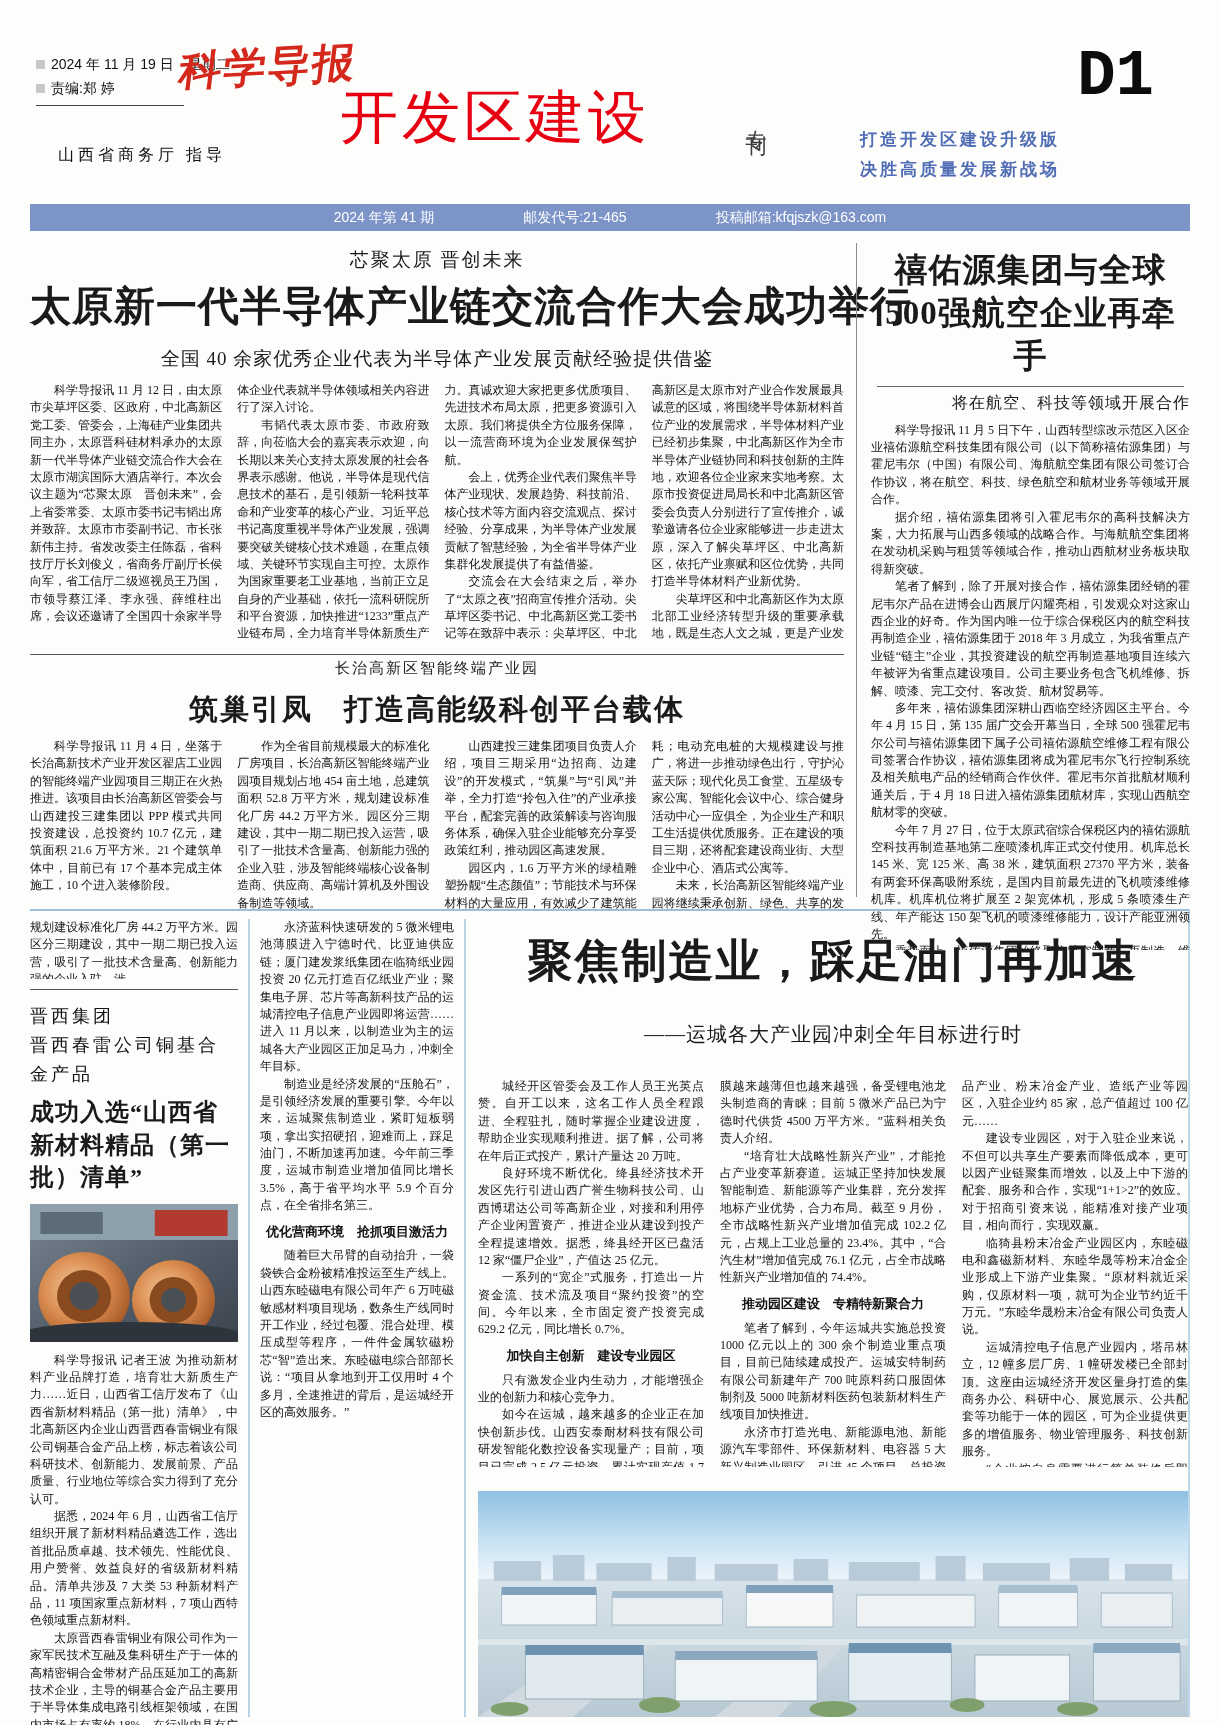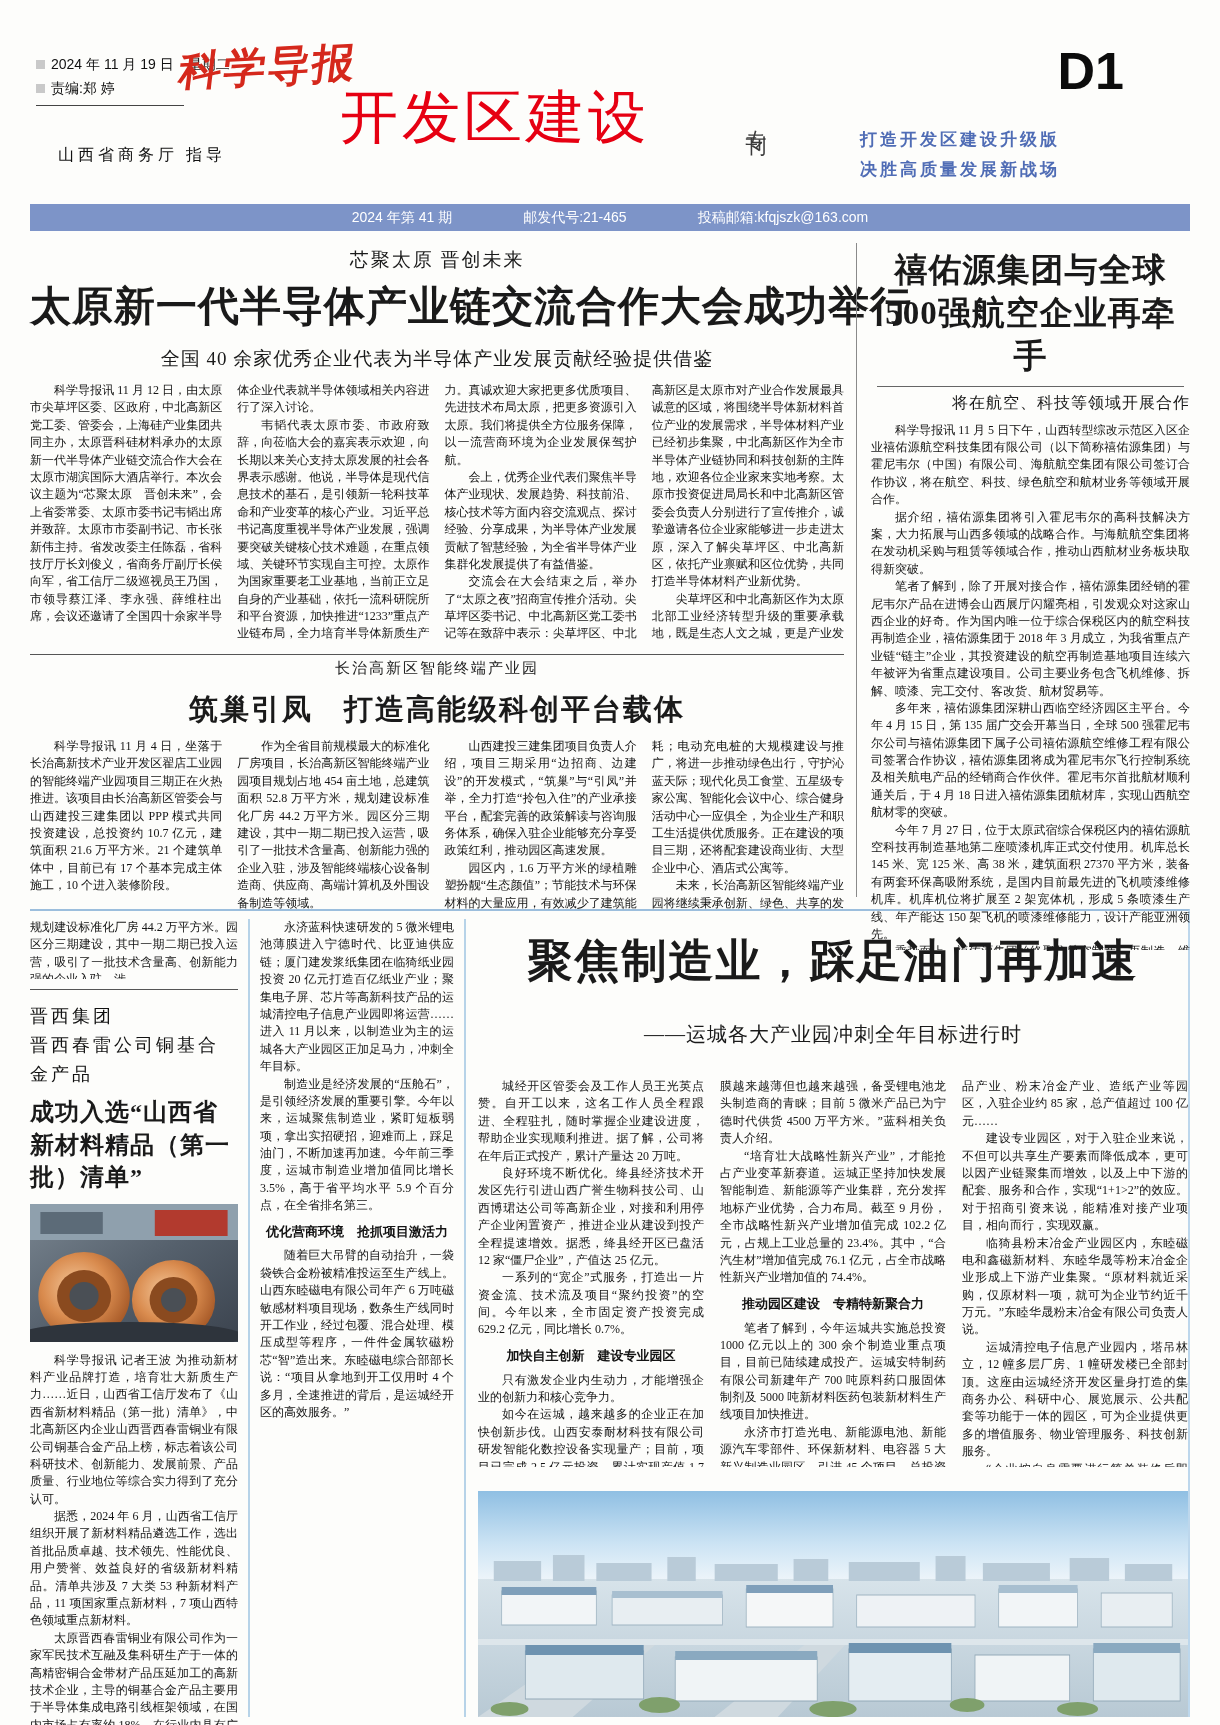--- a/index.html
+++ b/index.html
@@ -9,24 +9,24 @@
   
   .header{position:relative;height:220px;}
   .dateblock{position:absolute;left:6px;top:36px;font-family:"Liberation Sans",sans-serif;font-size:14px;line-height:1.7;color:#111;}
   .dateblock .sq{display:inline-block;width:9px;height:9px;background:#c9c9c9;margin-right:6px;}
   .daterule{position:absolute;left:6px;top:88px;width:148px;border-top:1px solid #444;}
   .masthead-logo{position:absolute;left:150px;top:22px;color:#d5281c;font-size:42px;font-weight:bold;
                  transform:skewX(-10deg) rotate(-3deg);letter-spacing:2px;font-family:"DejaVu Serif",serif;}
   .guidance{position:absolute;left:28px;top:128px;font-size:16px;letter-spacing:4px;color:#111;}
   .bigtitle{position:absolute;left:310px;top:62px;font-size:58px;font-weight:normal;color:#e60012;letter-spacing:4px;}
   .zhuan{position:absolute;left:712px;top:96px;writing-mode:vertical-rl;font-size:21px;color:#3a3a3a;letter-spacing:6px;}
-  .pageno{position:absolute;right:66px;top:24px;font-size:52px;font-weight:bold;color:#0c0c0c;font-family:Liberation Sans, sans-serif;}
+  .pageno{position:absolute;right:36px;top:24px;font-size:64px;font-weight:bold;color:#0c0c0c;font-family:Liberation Mono, monospace;}
   .slogans{position:absolute;right:130px;top:108px;font-size:17px;font-weight:bold;color:#4f6cb5;line-height:1.75;letter-spacing:3px;}
   .band{position:absolute;left:0;right:0;bottom:6px;height:27px;background:#7d94c8;color:#fff;
-        display:flex;align-items:center;justify-content:center;gap:71px;font-size:14px;font-family:"Liberation Sans",sans-serif;}
+        display:flex;align-items:center;justify-content:center;gap:89px;font-size:14px;font-family:"Liberation Sans",sans-serif;}
   
   .mainrow{display:flex;height:666px;}
   .leadwrap{width:826px;padding-right:12px;box-sizing:border-box;}
   .vrule{width:1px;background:#8a8a8a;margin:6px 0;}
   .rightcol{flex:1;padding-left:14px;box-sizing:border-box;}
   .kicker{text-align:center;font-size:19px;margin-top:10px;letter-spacing:2px;}
   .lead-title{text-align:center;font-size:41px;font-weight:bold;letter-spacing:1px;margin-top:6px;white-space:nowrap;}
   .lead-sub{text-align:center;font-size:19px;margin:12px 0 10px;letter-spacing:1px;}
   .bodytext{font-size:12px;line-height:1.45;text-align:justify;color:#141414;}
   .bodytext p{margin:0;text-indent:2em;}

